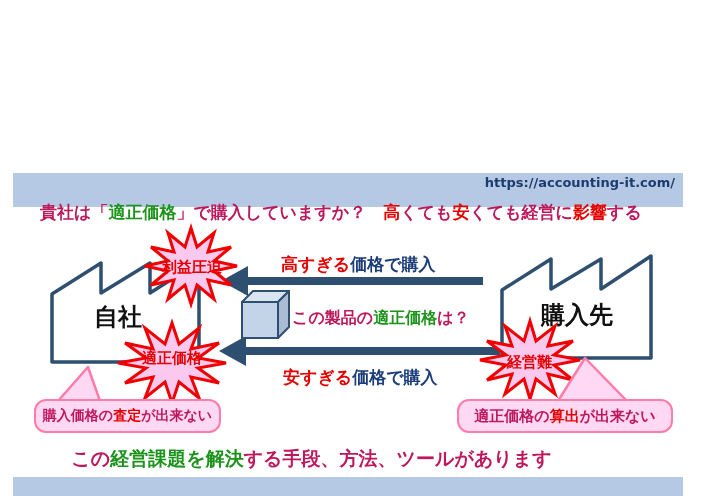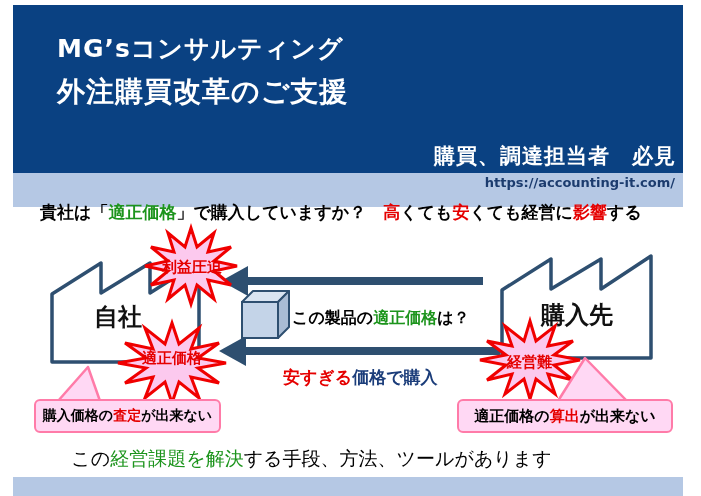--- a/index.html
+++ b/index.html
@@ -3,21 +3,21 @@
 <meta charset="utf-8">
 <style>
   html,body{margin:0;padding:0;background:#fff;}
   #slide{
     position:relative;width:701px;height:496px;background:#ffffff;
     font-family:"DejaVu Sans","Liberation Sans",sans-serif;overflow:hidden;
   }
   .abs{position:absolute;}
   .nowrap{white-space:nowrap;}
   
-  .c-black{color:#000000;text-align:right;}
+  .c-black{color:#be185d;text-align:right;}
   .c-red{color:#e50000;}
   .c-green{color:#1c941c;text-align:center;}
   .c-navy{color:#1b3d7a;}
 
   
   #header{left:13px;top:5px;width:670px;height:168px;background:#0a4182;}
   #title1{left:44px;top:27px;font-size:25px;font-weight:bold;color:#fff;letter-spacing:1px;}
   #title2{left:44px;top:68px;font-size:28px;font-weight:bold;color:#fff;letter-spacing:1px;}
   #audience{right:7px;bottom:3px;font-size:21px;font-weight:bold;color:#fff;letter-spacing:1px;}
   #urlbar{left:13px;top:173px;width:670px;height:34px;background:#b5c8e4;}
@@ -32,39 +32,34 @@
   #own-label{left:94px;top:301px;font-size:24px;color:#111;}
   #supplier-label{left:541px;top:299px;font-size:24px;color:#111;}
   #burst-profit-label{left:162px;top:258px;font-size:15px;color:#e50000;}
   #burst-delivery-label{left:142px;top:349px;font-size:15px;color:#e50000;}
   #burst-mgmt-label{left:507px;top:353px;font-size:15px;color:#e50000;}
   #top-arrow-label{left:281px;top:253px;font-size:17px;}
   #bottom-arrow-label{left:283px;top:366px;font-size:17px;}
   #product-question{left:292px;top:308px;font-size:16px;}
 
   .callout{
-    position:absolute;background:#ffd8f4;border:2.5px solid #ff7ba8;border-radius:6px;
+    position:absolute;background:#ffd8f4;border:2.5px solid #ff7ba8;border-radius:12px;
     display:flex;align-items:center;justify-content:center;font-weight:bold;
   }
   #left-callout{left:34px;top:399px;width:183px;height:30px;font-size:14px;}
   #right-callout{left:457px;top:399px;width:212px;height:30px;font-size:15px;}
 
-  #footer-message{left:0;top:446px;width:623px;text-align:center;font-size:19px;font-weight:normal;white-space:nowrap;}
+  #footer-message{left:0;top:446px;width:623px;text-align:center;font-size:19px;font-weight:bold;white-space:nowrap;}
   #footer-bar{left:13px;top:477px;width:670px;height:19px;background:#b5c8e4;}
 </style>
 </head>
 <body>
 
 <div id="slide">
 
-  <div id="header" class="abs">
-    <div id="title1" class="abs nowrap">MG’sコンサルティング</div>
-    <div id="title2" class="abs nowrap">外注購買改革のご支援</div>
-    <div id="audience" class="abs nowrap">購買、調達担当者　必見</div>
-  </div>
   <div id="urlbar" class="abs">
     <div id="urltext" class="abs nowrap">https://accounting-it.com/</div>
   </div>
 
   <div id="headline" class="abs"><span class="c-black">貴社は「</span><span class="c-green">適正価格</span><span class="c-black">」で購入していますか？　</span><span class="c-red">高</span><span class="c-black">くても</span><span class="c-red">安</span><span class="c-black">くても経営に</span><span class="c-red">影響</span><span class="c-black">する</span></div>
 
   <svg id="diagram-svg" class="abs" viewBox="0 0 701 496">
 
     <polygon points="52,362 52,294 101,263 101,293 150,263 150,293 199,262 199,362" fill="#ffffff" stroke="#2e4f70" stroke-width="3.5" stroke-linejoin="round"></polygon>
 
@@ -92,20 +87,21 @@
 
     <polygon points="88,367 58,401 100,401" fill="#ffd8f4" stroke="#ff7ba8" stroke-width="2.5" stroke-linejoin="round"></polygon>
     <polygon points="585,358 558,401 627,401" fill="#ffd8f4" stroke="#ff7ba8" stroke-width="2.5" stroke-linejoin="round"></polygon>
   </svg>
 
   <div id="own-label" class="label">自社</div>
   <div id="supplier-label" class="label">購入先</div>
   <div id="burst-profit-label" class="label">利益圧迫</div>
   <div id="burst-delivery-label" class="label">適正価格</div>
   <div id="burst-mgmt-label" class="label">経営難</div>
+  <div id="top-arrow-label" class="label"><span class="c-red">高すぎる</span><span class="c-navy">価格で購入</span></div>
   <div id="bottom-arrow-label" class="label"><span class="c-red">安すぎる</span><span class="c-navy">価格で購入</span></div>
   <div id="product-question" class="label"><span class="c-black">この製品の</span><span class="c-green">適正価格</span><span class="c-black">は？</span></div>
 
   <div id="left-callout" class="callout">
       <span class="c-black">購入価格の</span>
       <span class="c-red">査定</span>
       <span class="c-black">が出来ない</span>
     </div>
   <div id="right-callout" class="callout">
       <span class="c-black">適正価格の</span>

